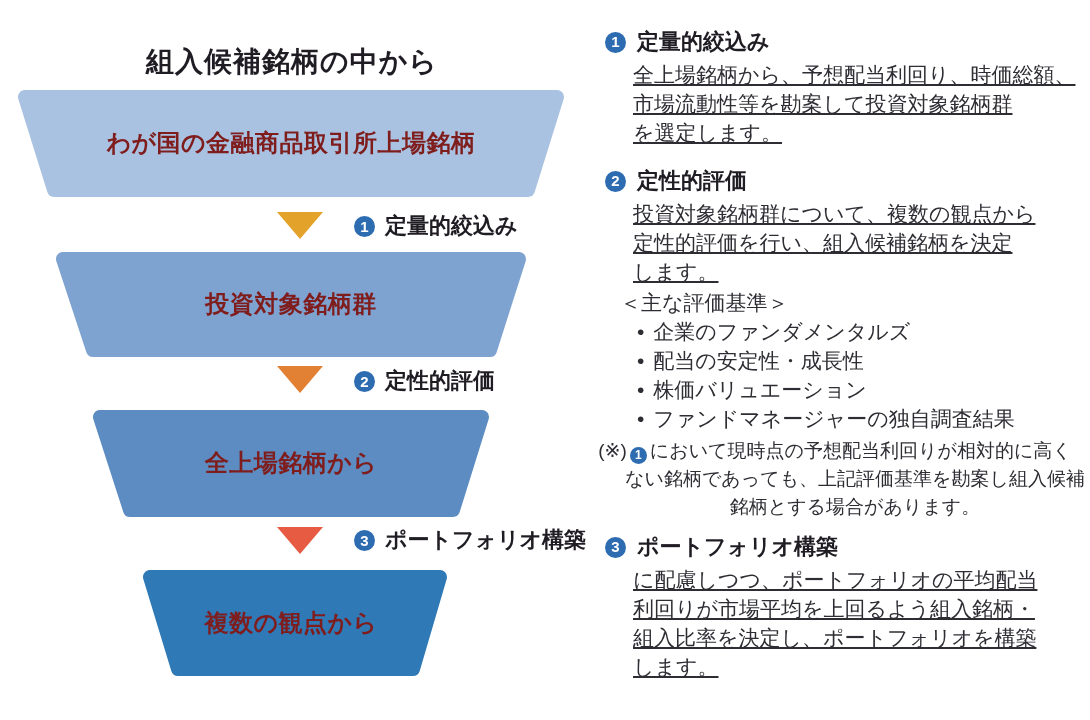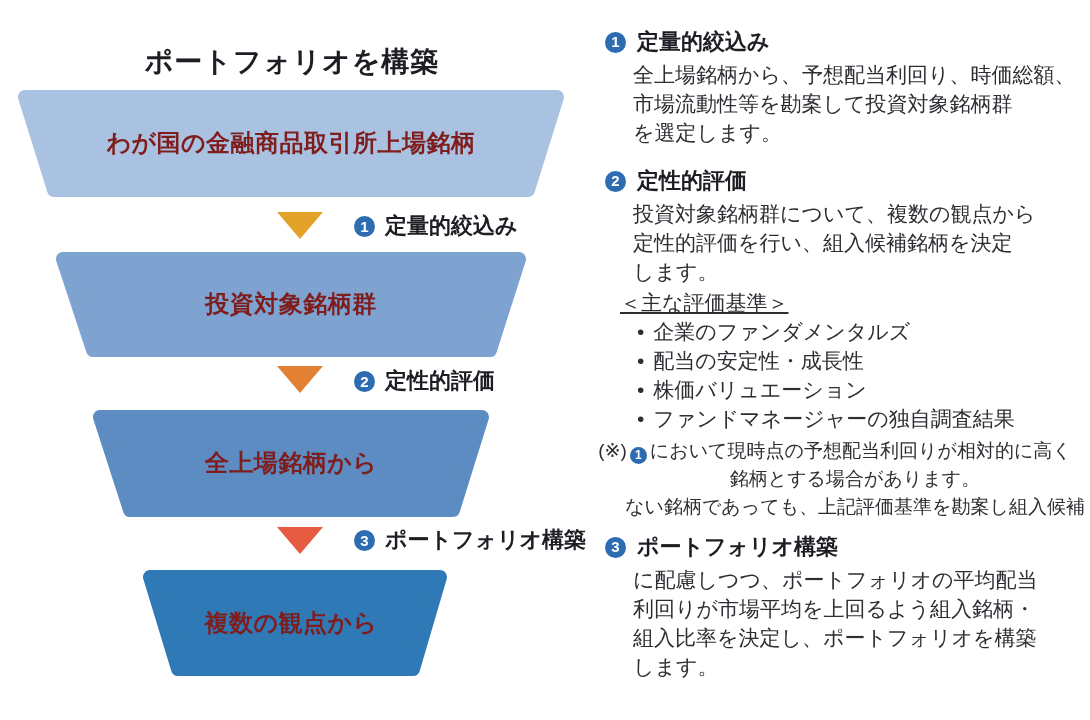--- a/index.html
+++ b/index.html
@@ -26,38 +26,38 @@
   .badge-md{width:21px;height:21px;font-size:15px;}
   .badge-sm{width:17px;height:17px;font-size:12px;margin:0 3px;vertical-align:-2px;}
   .arrow-label{font-size:22px;font-weight:700;color:#1f1c23;white-space:nowrap;}
   
   .details{position:absolute;left:580px;top:0;width:510px;padding-top:28px;color:#2e2d33;}
   .section-heading{
     display:flex;align-items:center;gap:11px;margin-left:25px;
     font-size:22px;font-weight:700;color:#1f1c23;line-height:28px;
   }
   .body-lines{margin:4px 0 0 53px;font-size:21px;line-height:29px;}
-  .body-lines div{white-space:nowrap;}
-  .criteria{margin:2px 0 0 40px;font-size:21px;line-height:29px;white-space:nowrap;text-decoration:underline;}
+  .body-lines div{white-space:nowrap;text-decoration:underline;}
+  .criteria{margin:2px 0 0 40px;font-size:21px;line-height:29px;white-space:nowrap;}
   .bullets{margin:0 0 0 57px;padding:0;list-style:none;font-size:21px;line-height:29px;}
   .bullets li{white-space:nowrap;}
   .bullets li::before{content:"•";margin-right:9px;}
   .note{margin:4px 0 0 0;font-size:19px;line-height:28px;color:#2e2d33;}
   .note .line{display:block;white-space:nowrap;text-align:center;}
   .note .cont{margin-left:40px;}
   .mt-h2{margin-top:20px;}
   .mt-h3{margin-top:12px;}
 </style>
 </head>
 <body>
 
 <div class="canvas">
 
   <section>
-    <h1 class="funnel-title">ポートフォリオを構築</h1>
+    <h1 class="funnel-title">組入候補銘柄の中から</h1>
 
     <svg class="funnel-svg" viewBox="0 0 570 720" aria-hidden="true">
       <polygon class="stage-poly" points="25,97 557,97 528,190 54,190" fill="#a9c2e1" stroke="#a9c2e1"></polygon>
       <polygon class="stage-poly" points="63,259 519,259 490,350 93,350" fill="#7fa3d0" stroke="#7fa3d0"></polygon>
       <polygon class="stage-poly" points="100,417 482,417 453,510 130,510" fill="#5c8cc1" stroke="#5c8cc1"></polygon>
       <polygon class="stage-poly" points="150,577 440,577 413,669 178,669" fill="#2f79b6" stroke="#2f79b6"></polygon>
 
       <polygon points="277,212 323,212 300,239" fill="#e3a32a"></polygon>
       <polygon points="277,366 323,366 300,393" fill="#e28133"></polygon>
       <polygon points="277,527 323,527 300,554" fill="#e75b42"></polygon>
@@ -105,22 +105,22 @@
     </div>
     <div class="criteria">＜主な評価基準＞</div>
     <ul class="bullets">
       <li>企業のファンダメンタルズ</li>
       <li>配当の安定性・成長性</li>
       <li>株価バリュエーション</li>
       <li>ファンドマネージャーの独自調査結果</li>
     </ul>
     <p class="note">
       <span class="line"><span>(※)</span><span class="badge badge-sm">1</span><span>において現時点の予想配当利回りが相対的に高く</span></span>
+      <span class="line cont">ない銘柄であっても、上記評価基準を勘案し組入候補</span>
       <span class="line cont">銘柄とする場合があります。</span>
-      <span class="line cont">ない銘柄であっても、上記評価基準を勘案し組入候補</span>
     </p>
 
     <div class="section-heading mt-h3">
       <span class="badge badge-md">3</span>
       <span>ポートフォリオ構築</span>
     </div>
     <div class="body-lines">
       <div>に配慮しつつ、ポートフォリオの平均配当</div>
       <div>利回りが市場平均を上回るよう組入銘柄・</div>
       <div>組入比率を決定し、ポートフォリオを構築</div>

